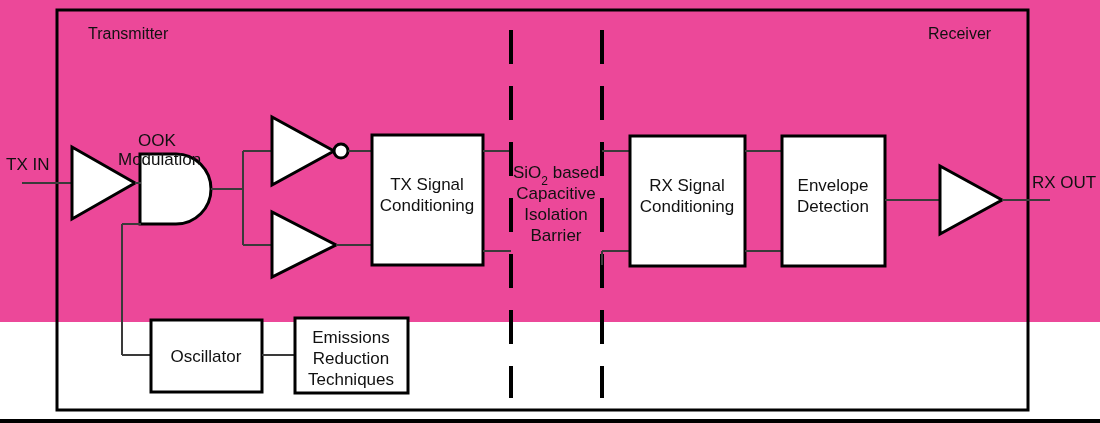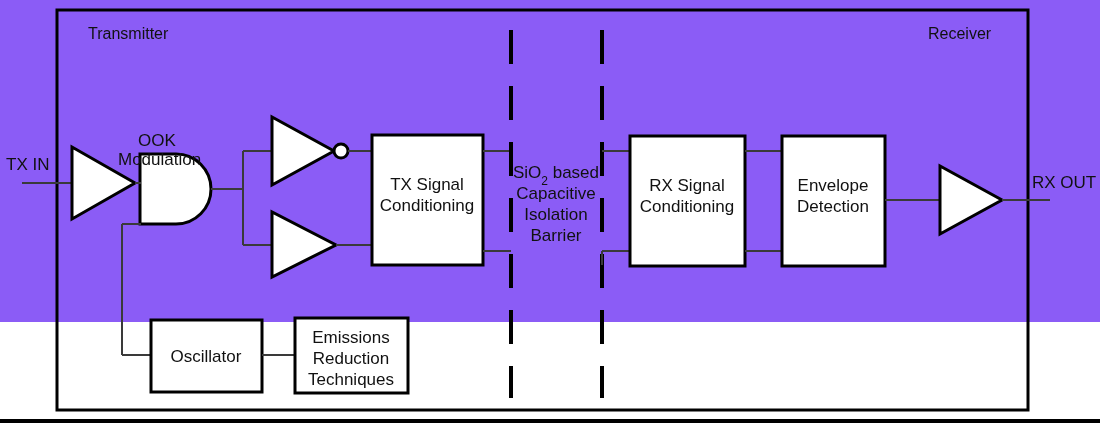--- a/index.html
+++ b/index.html
@@ -1,18 +1,18 @@
 <!DOCTYPE html>
 <html><head>
 <meta charset="utf-8">
 <style>
   html,body{margin:0;padding:0;background:#ffffff;}
   body{width:1100px;height:423px;overflow:hidden;
        font-family:"Liberation Sans","DejaVu Sans",sans-serif;}
-  #stage{position:relative;width:1100px;height:322px;background:#8b5cf6;}
+  #stage{position:relative;width:1100px;height:322px;background:#ec4899;}
   svg{display:block;}
   .blk{fill:#ffffff;stroke:#000000;stroke-width:3;}
   .wire{stroke:#3a3a3a;stroke-width:2;fill:none;}
   .gate{fill:#ffffff;stroke:#000000;stroke-width:3;stroke-linejoin:miter;}
   .frame{fill:none;stroke:#000000;stroke-width:3;}
   .dash{stroke:#000000;stroke-width:4;stroke-dasharray:34 22;fill:none;}
   .rule{stroke:#000000;stroke-width:4;}
   text{font-family:"Liberation Sans","DejaVu Sans",sans-serif;
        fill:#111111;font-size:17px;}
   .lbl{font-size:17px;}

